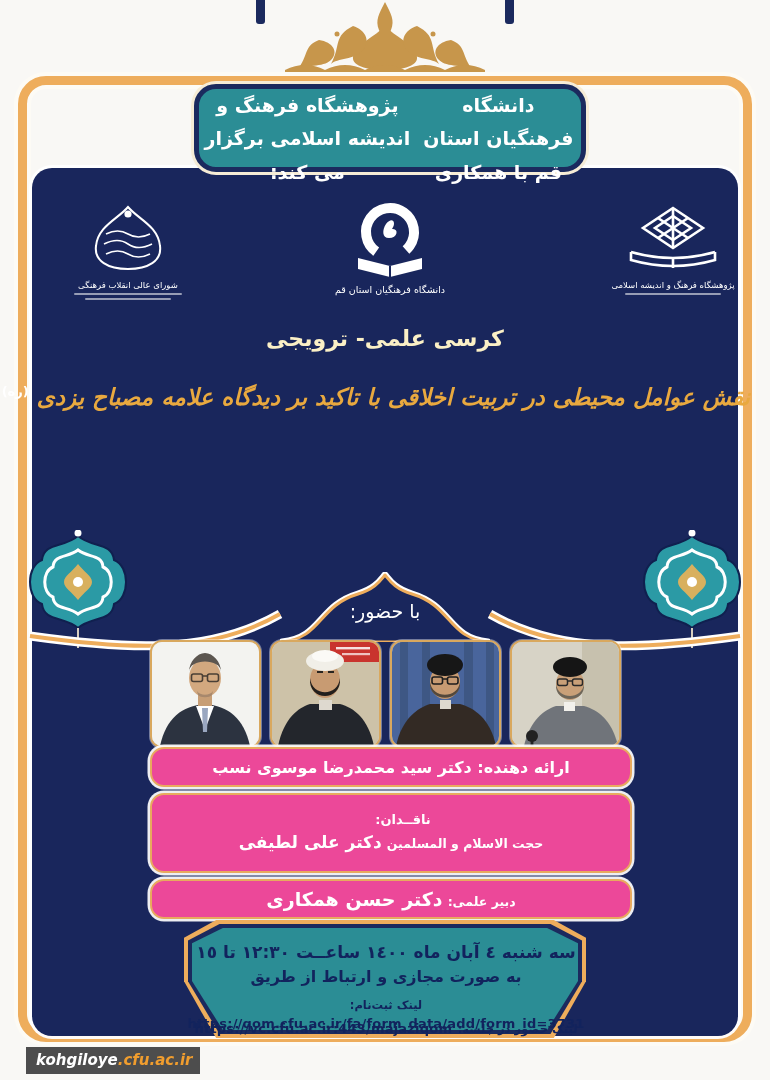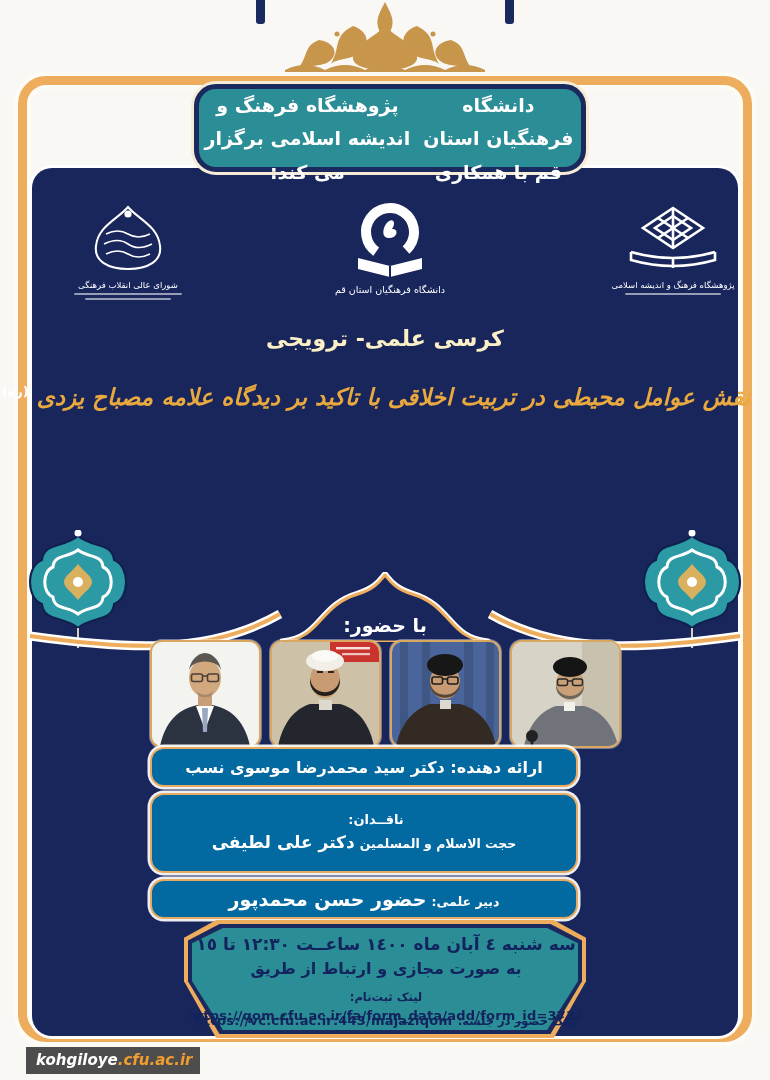--- a/index.html
+++ b/index.html
@@ -49,53 +49,53 @@
     line-height:1.5;white-space:nowrap;
   }
   .event-title .suffix{color:#fff;font-size:13px;vertical-align:super;font-style:normal;}
 
   
   .medallion{top:530px;width:104px;height:122px;}
   .medallion.left{left:26px;}
   .medallion.right{left:640px;transform:scaleX(-1);}
   .connectors{left:0;top:556px;width:770px;height:110px;}
   .dome{left:280px;top:572px;width:210px;height:70px;}
-  .dome-label{left:280px;top:600px;width:210px;color:#fff;font-size:19px;font-weight:bold;margin-top:14px;}
+  .dome-label{left:280px;top:600px;width:210px;color:#fff;font-size:19px;font-weight:normal;}
 
   
   .photos{left:0;top:640px;width:770px;display:flex;justify-content:center;gap:9px;}
   .photo{
     width:107px;height:104px;border-radius:12px;border:2px solid #d9a85e;
     overflow:hidden;background:#ddd;box-shadow:0 0 0 1px rgba(255,255,255,.4);
   }
   .photo svg{display:block;}
 
   
   .bar{
-    left:150px;width:428px;background:#0369a1;border:2px solid #e8aa5e;border-radius:14px;
+    left:150px;width:482px;background:#ec4899;border:2px solid #e8aa5e;border-radius:14px;
     box-shadow:0 0 0 2.5px rgba(255,255,255,.92);
     color:#fff;display:flex;flex-direction:column;justify-content:center;
   }
   .bar1{top:747px;height:40px;font-size:16px;font-weight:bold;}
   .bar2{top:793px;height:80px;line-height:1.45;}
   .bar2 .small-label{font-size:13px;font-weight:bold;padding-left:24px;}
   .bar2 .prefix{font-size:12.5px;font-weight:bold;}
   .bar2 .name{font-size:17px;font-weight:bold;}
   .bar3{top:879px;height:40px;}
   .bar3 .small-label{font-size:12.5px;font-weight:bold;}
   .bar3 .name{font-size:19px;font-weight:bold;}
 
   
   .sched-gold,.sched-navy,.sched-teal{
     clip-path:polygon(8% 0,92% 0,100% 15%,100% 52%,92% 100%,8% 100%,0 52%,0 15%);
   }
   .sched-gold{left:184px;top:920px;width:402px;height:118px;background:#eead5c;}
   .sched-navy{left:188px;top:924px;width:394px;height:110px;background:#1b2a5e;}
   .sched-teal{left:192px;top:928px;width:386px;height:102px;background:#2b8d95;}
-  .sched-line{left:184px;width:404px;color:#12235d;font-weight:bold;}
+  .sched-line{left:184px;width:404px;color:#12235d;font-weight:bold;margin-top:8px;}
   .sched-date{top:934px;font-size:17px;}
   .sched-mode{top:959px;font-size:16px;}
   .link-line{color:#12235d;font-weight:bold;}
   .link-label{font-size:11.5px;}
   .link-url{font-size:13px;letter-spacing:.2px;}
   .link1{top:986px;}
   .link2{top:1010px;}
 
   
   .watermark{
@@ -290,21 +290,21 @@
   <div class="small-label">ناقــدان:</div>
   <div>
     <span class="prefix">حجت الاسلام و المسلمین</span>
     <span class="name">دکتر علی لطیفی</span>
   </div>
 </div>
 
 <div class="abs bar bar3 center fa">
   <div>
     <span class="small-label">دبیر علمی:</span>
-    <span class="name">حضور حسن محمدپور</span>
+    <span class="name">دکتر حسن همکاری</span>
   </div>
 </div>
 
 <div class="abs sched-gold"></div>
 <div class="abs sched-navy"></div>
 <div class="abs sched-teal"></div>
 <div class="abs sched-line sched-date center fa">سه شنبه ٤ آبان ماه ١٤٠٠  ساعــت ١٢:٣٠ تا ١٥</div>
 <div class="abs sched-line sched-mode center fa">به صورت مجازی و ارتباط از طریق</div>
 <div class="abs sched-line link-line link1 center fa">
   <span class="link-label">لینک ثبت‌نام:</span>

